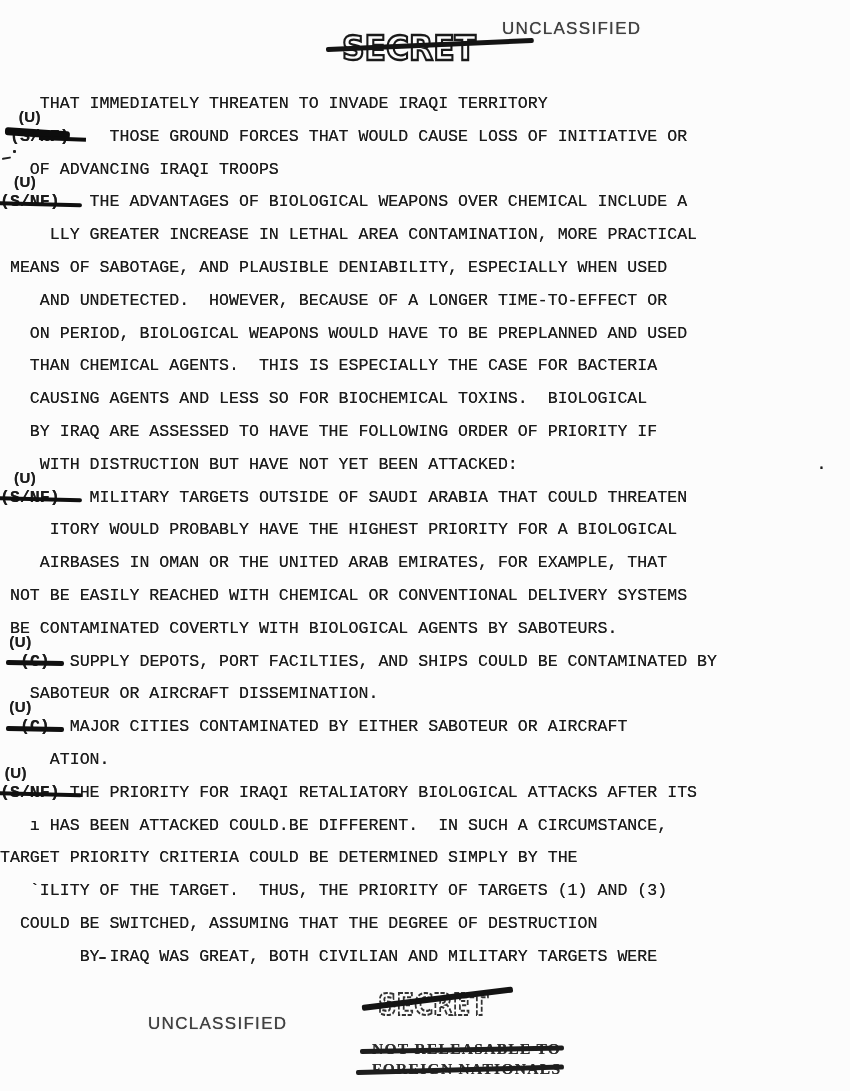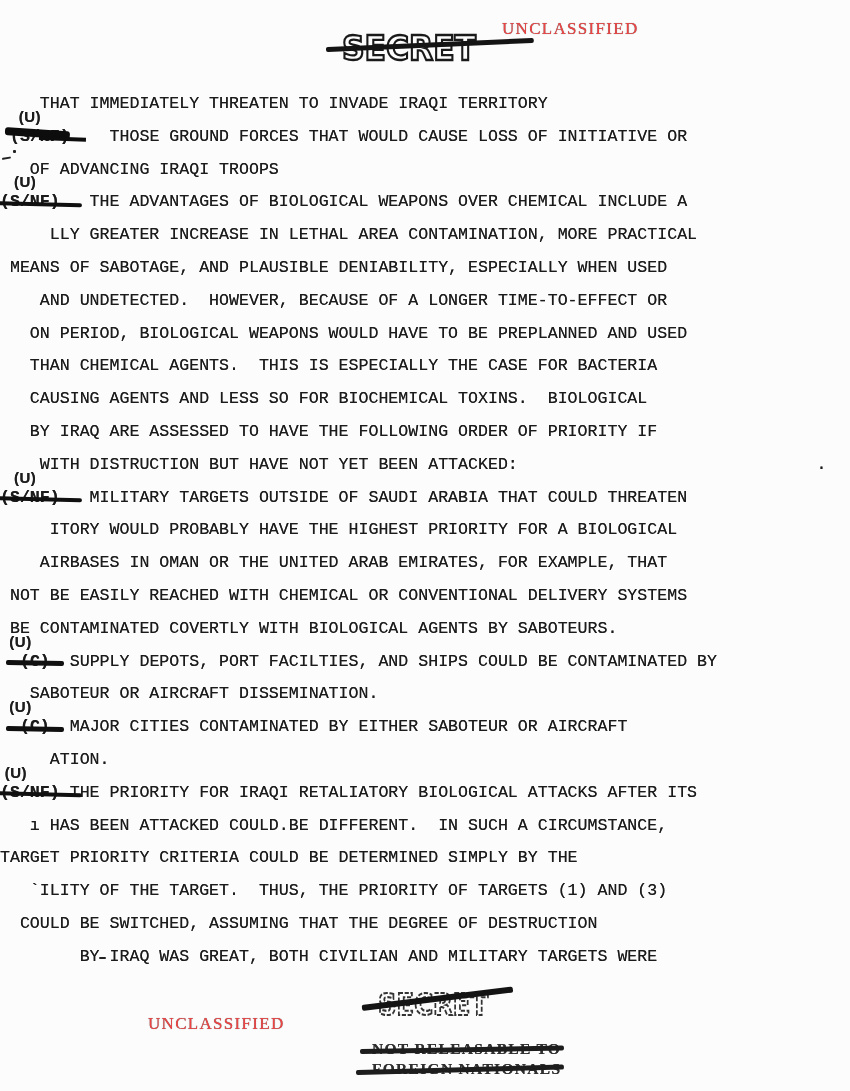--- a/index.html
+++ b/index.html
@@ -47,22 +47,22 @@
   }
   .mark.swipe::after{
     content:"";position:absolute;left:48%;top:46%;height:3.5px;
     width:78%;background:#0d0d0d;
     transform:rotate(2deg);transform-origin:left center;
   }
 
   
   .unclass{
     position:absolute;
-    font-family:Liberation Serif, serif;
-    font-size:17px;font-weight:400;letter-spacing:1.3px;color:#ef4444;
+    font-family:Liberation Sans, sans-serif;
+    font-size:17px;font-weight:400;letter-spacing:1.3px;color:#404040;
     text-shadow:0 0 .7px rgba(30,30,30,.8);
   }
   .unclass.top{left:502px;top:19px;}
   .unclass.bottom{left:148px;top:1014px;}
 
   .stamp{position:absolute;}
   .stamp.top{left:336px;top:24px;}
   .stamp.bottom{left:372px;top:982px;}
 
   .strike-bar{position:absolute;background:#141414;border-radius:2px;transform-origin:left center;}

